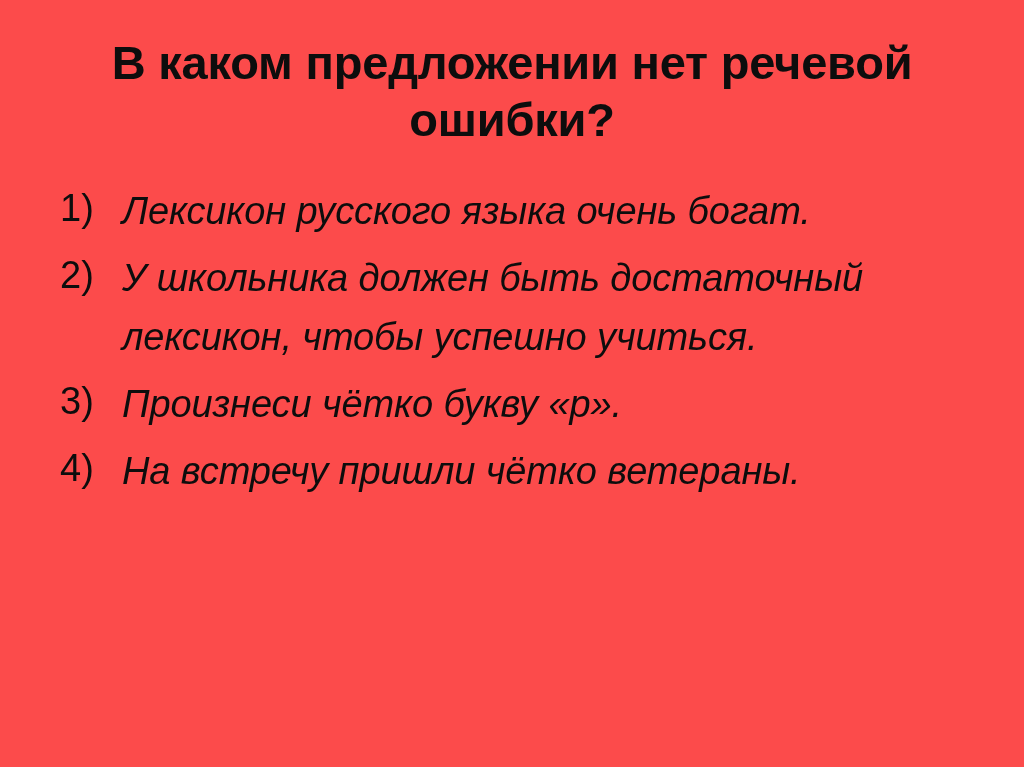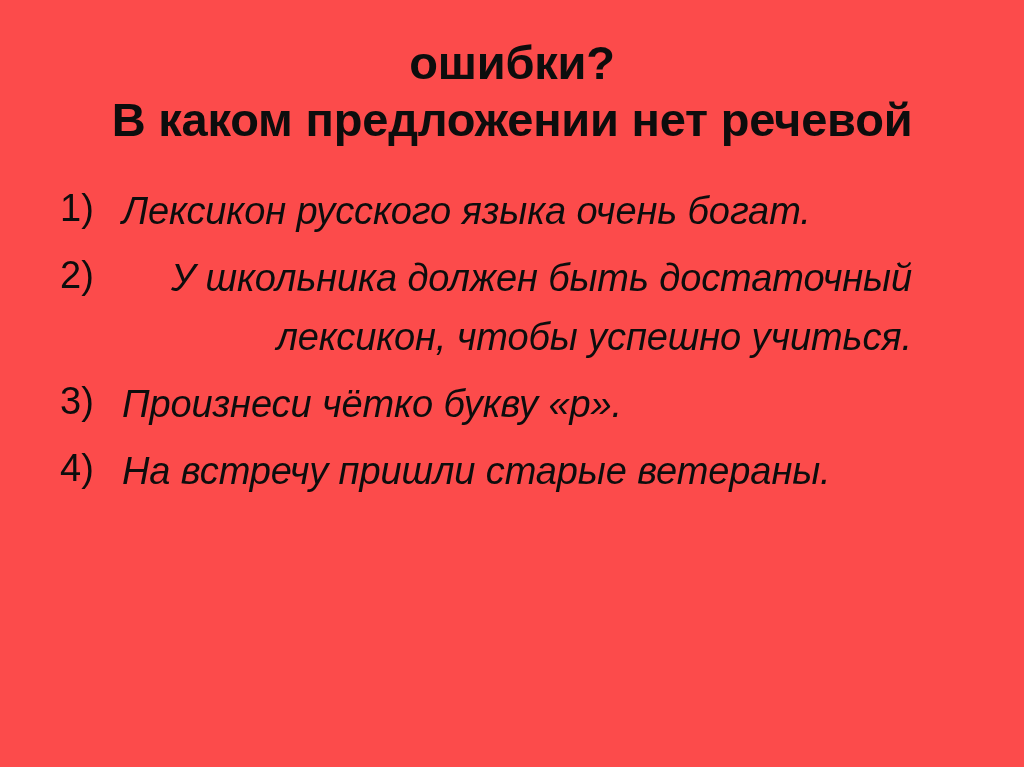--- a/index.html
+++ b/index.html
@@ -79,31 +79,30 @@
     font-family: "Liberation Sans", "DejaVu Sans", sans-serif;
     font-size: 38px;
     font-weight: 400;
     line-height: 59px;
     letter-spacing: -0.1px;
     font-style: italic;
   }
 
   .answer-text.wrap-2 {
     max-width: 790px;
-    text-align: right;
   }
 </style>
 </head>
 <body>
 
 <div id="slide" style="background: rgb(252, 75, 75);">
 
   <div id="title-block">
+    <span class="title-line">В каком предложении нет речевой</span>
     <span class="title-line">ошибки?</span>
-    <span class="title-line">В каком предложении нет речевой</span>
   </div>
 
   <div id="answer-list">
 
     <div class="answer-item item-1">
       <span class="answer-marker">1)</span>
       <span class="answer-text">Лексикон русского языка очень богат.</span>
     </div>
 
     <div class="answer-item item-2">
@@ -111,18 +110,18 @@
       <span class="answer-text wrap-2">У школьника должен быть достаточный лексикон, чтобы успешно учиться.</span>
     </div>
 
     <div class="answer-item item-3">
       <span class="answer-marker">3)</span>
       <span class="answer-text">Произнеси чётко букву «р».</span>
     </div>
 
     <div class="answer-item item-4">
       <span class="answer-marker">4)</span>
-      <span class="answer-text">На встречу пришли старые ветераны.</span>
+      <span class="answer-text">На встречу пришли чётко ветераны.</span>
     </div>
 
   </div>
 
 </div>
 
 </body></html>

